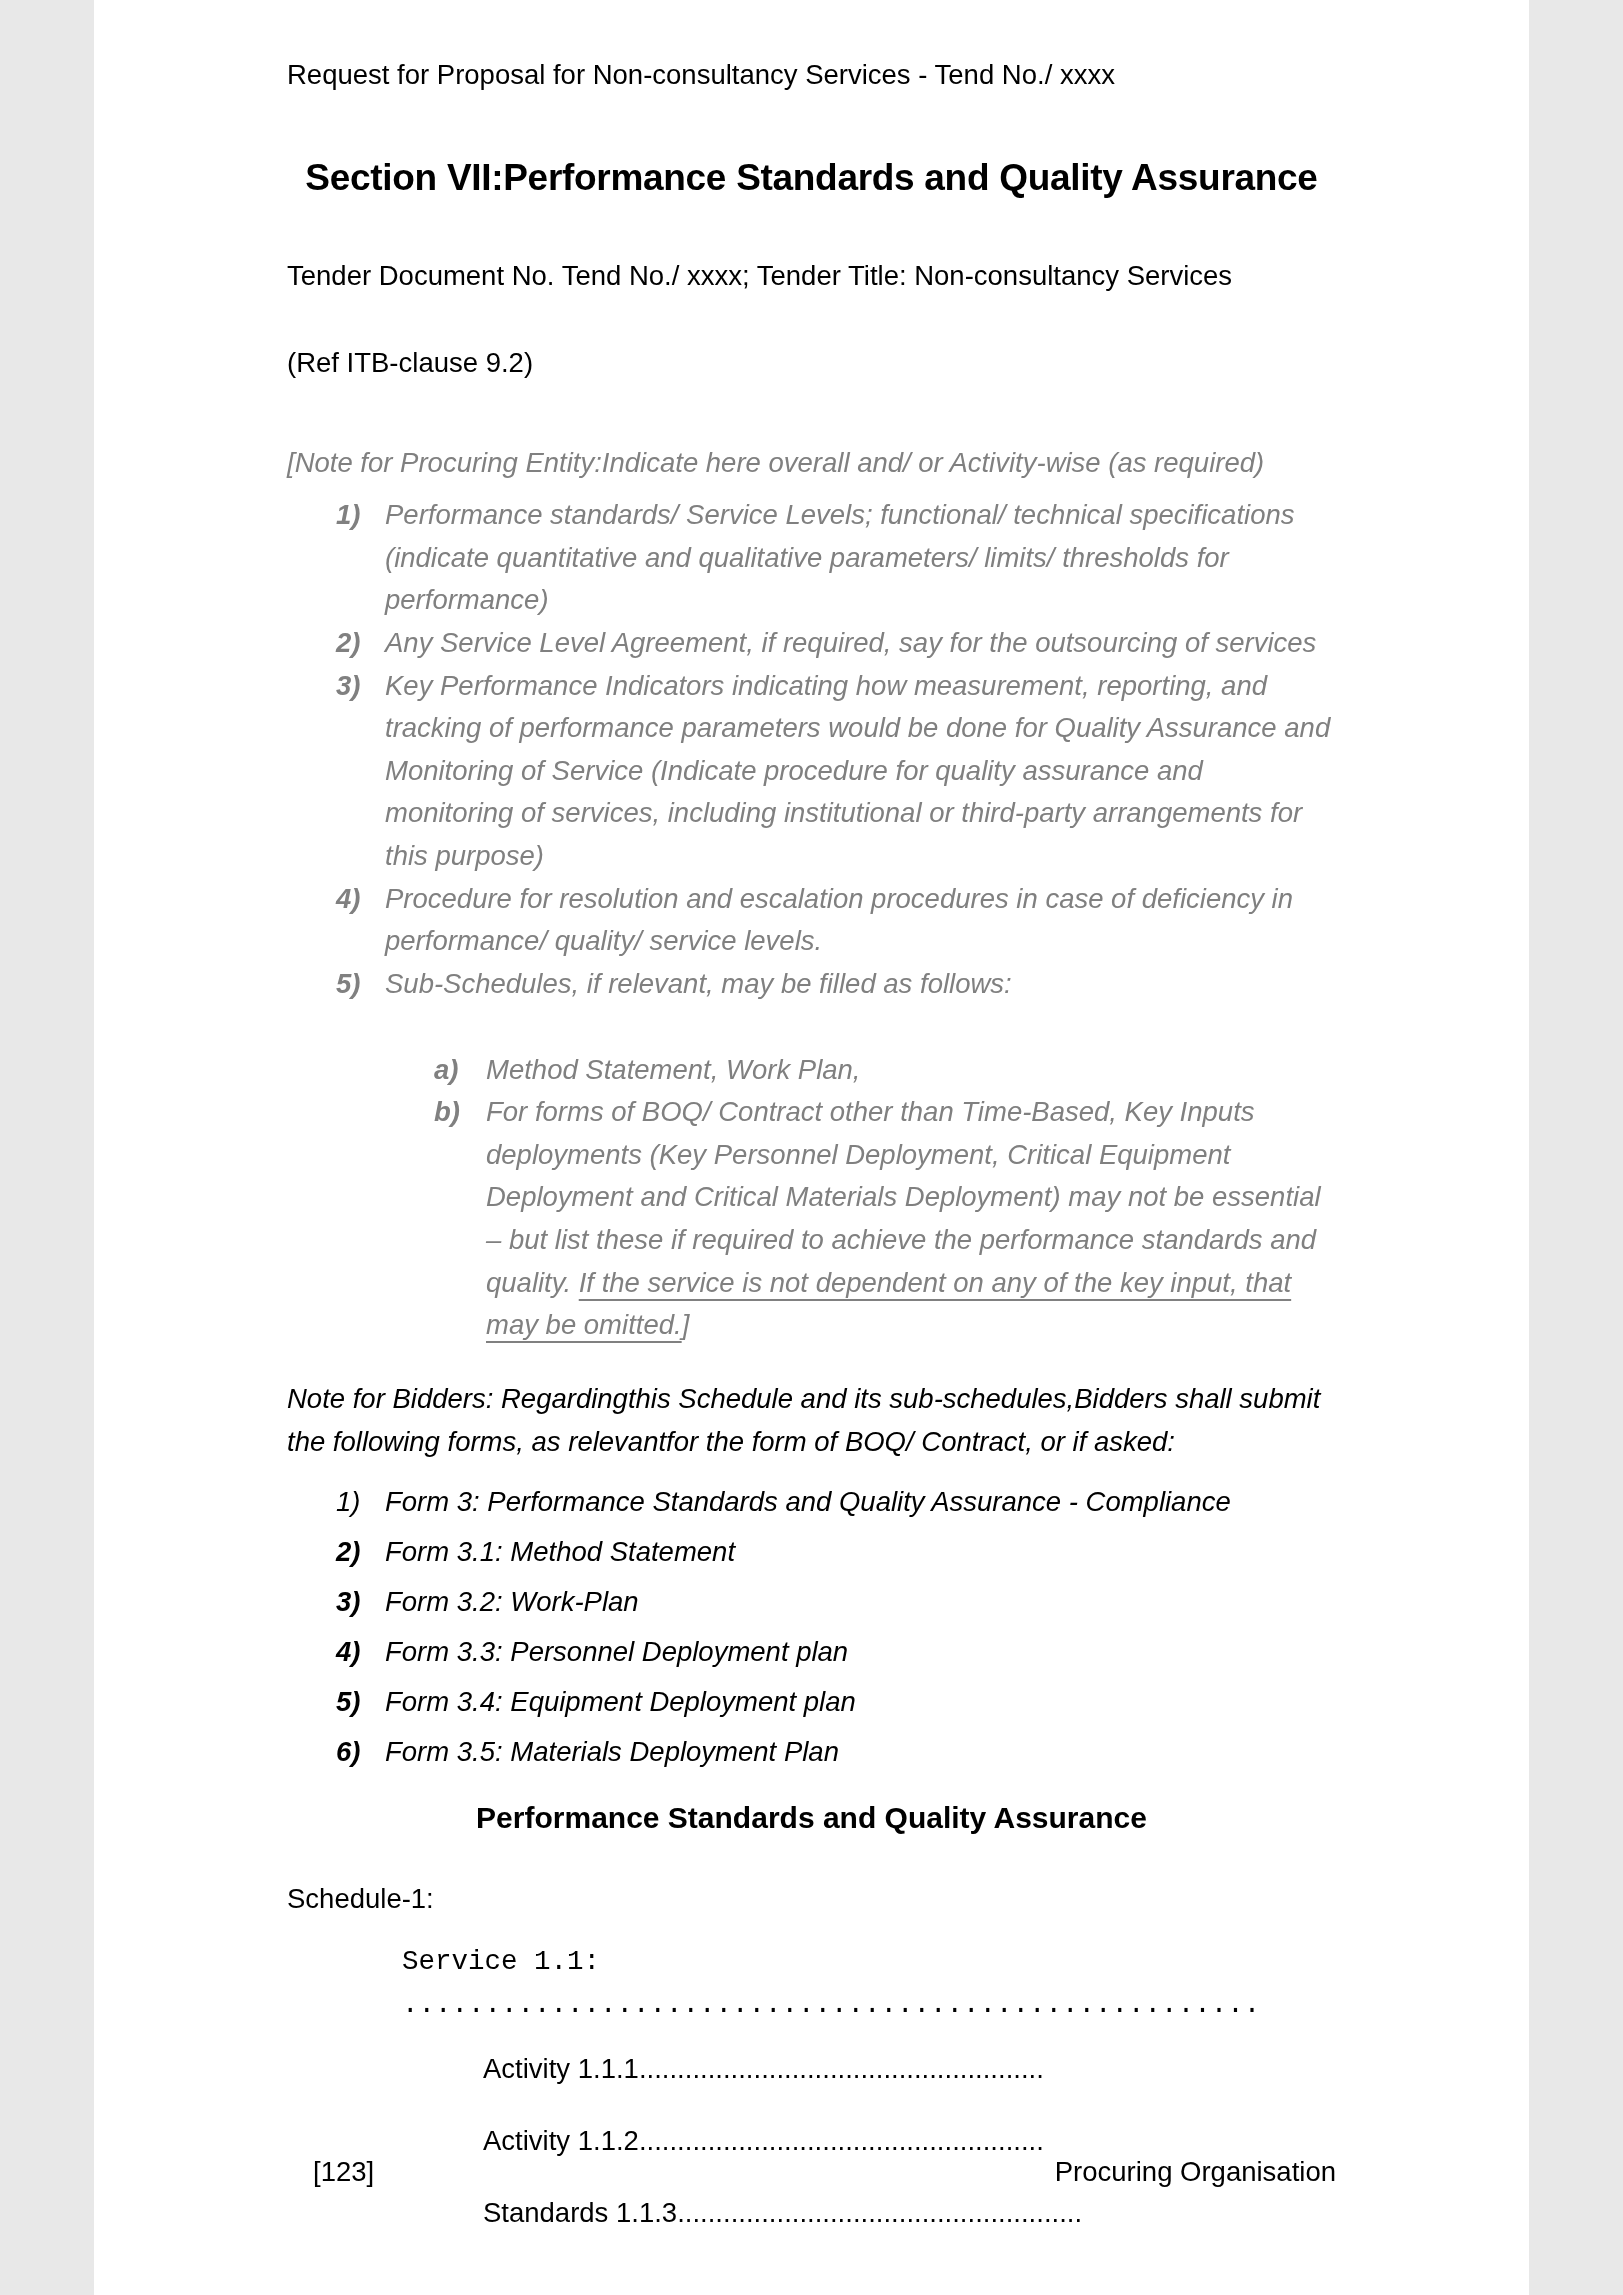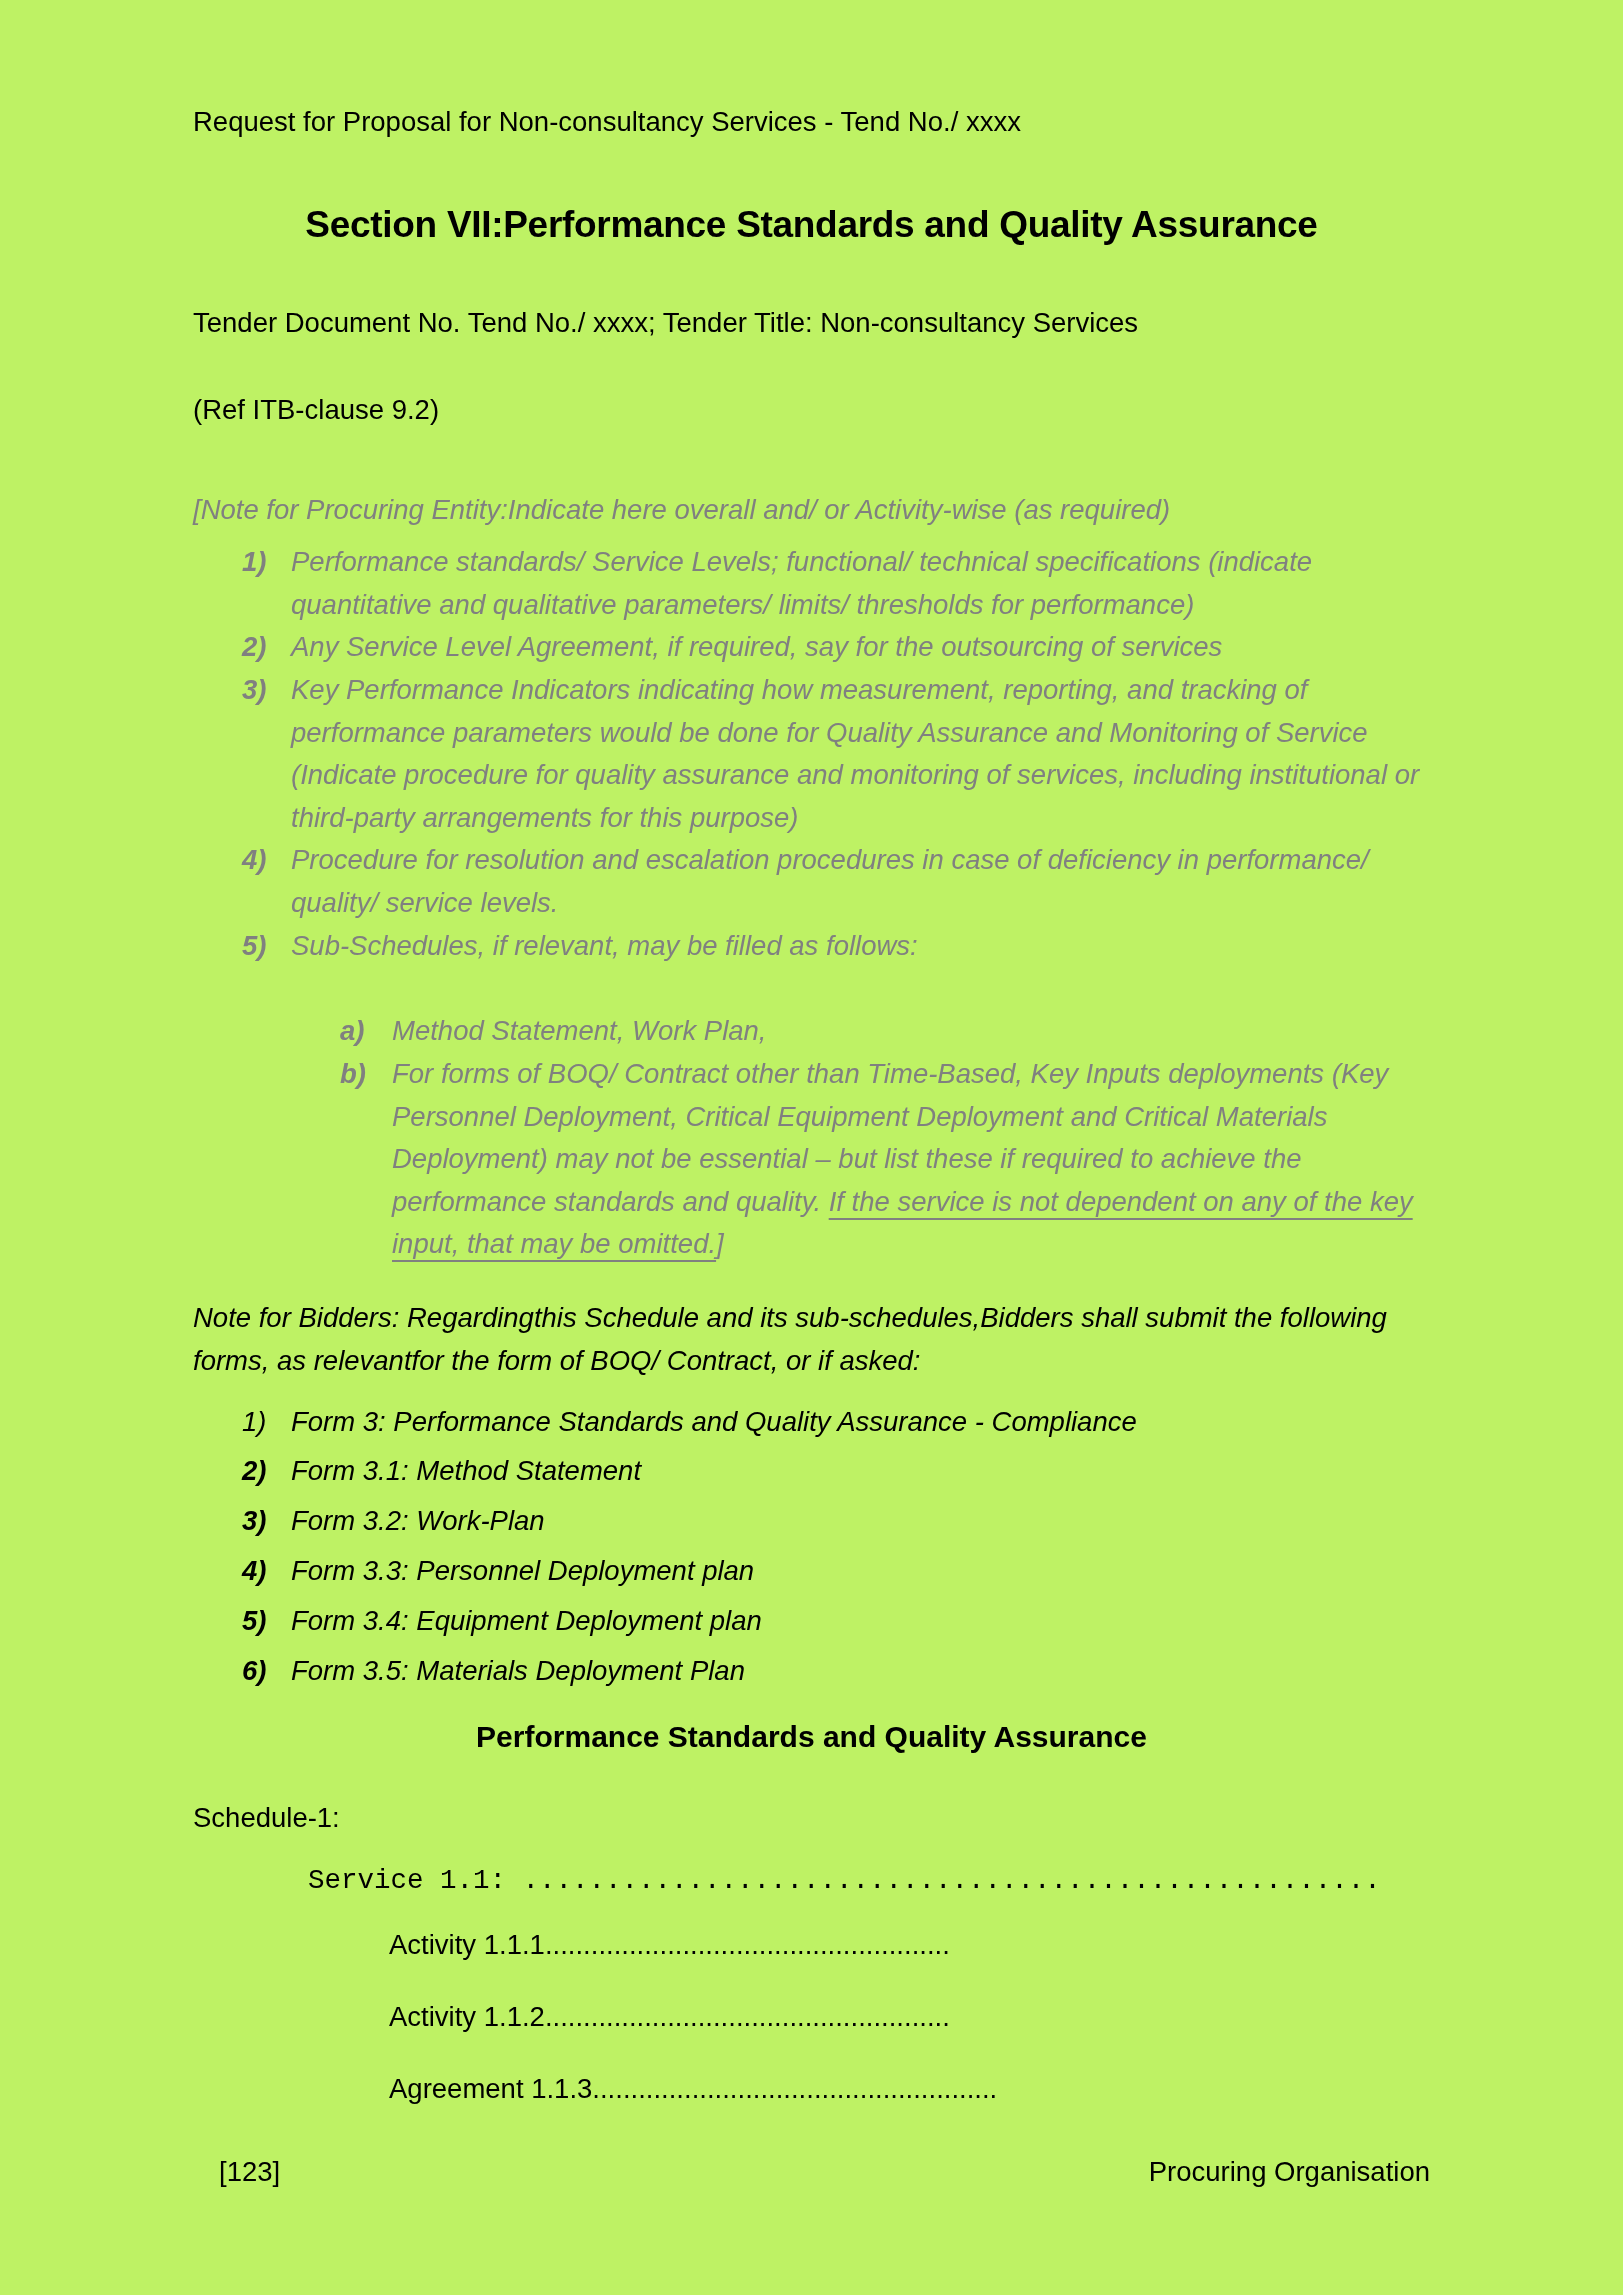--- a/index.html
+++ b/index.html
@@ -1,25 +1,25 @@
 <!DOCTYPE html>
 <html style="font-size:10.5px"><head>
 <meta charset="utf-8">
 <style>
   html, body { margin: 0; padding: 0; background: #e8e8e8; }
   .page {
     position: relative;
-    width: 1623px;
+    width: 1435px;
     height: 2295px;
     margin: 0 auto;
-    background: #bef264;
+    background: #ffffff;
     font-family: "Liberation Sans", sans-serif;
     color: #000000;
     box-sizing: border-box;
-    padding: 104px 193px 0 193px;
+    padding: 57px 193px 0 193px;
     overflow: hidden;
   }
   .header-line {
     font-size: 27.5px;
     line-height: 1.3;
     color: #000000;
   }
   .section-title {
     margin: 62px 0 0 0;
     text-align: center;
@@ -176,21 +176,21 @@
   </div>
 
   <h2 class="subtitle">Performance Standards and Quality Assurance</h2>
 
   <p class="body-line schedule-line">Schedule-1:</p>
 
   <p class="body-line service-line">Service 1.1: ....................................................</p>
 
   <p class="body-line activity-line activity-first">Activity 1.1.1.....................................................</p>
   <p class="body-line activity-line">Activity 1.1.2.....................................................</p>
-  <p class="body-line activity-line">Agreement 1.1.3.....................................................</p>
+  <p class="body-line activity-line">Standards 1.1.3.....................................................</p>
 
   <div class="footer">
     <span>[123]</span>
     <span>Procuring Organisation</span>
   </div>
 
 </div>
 
 
 </body></html>

